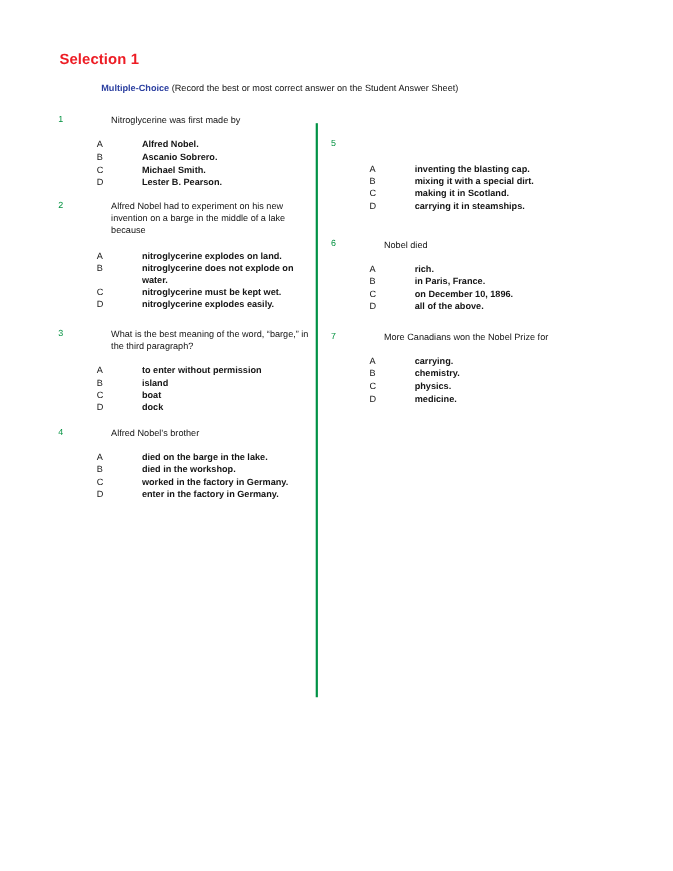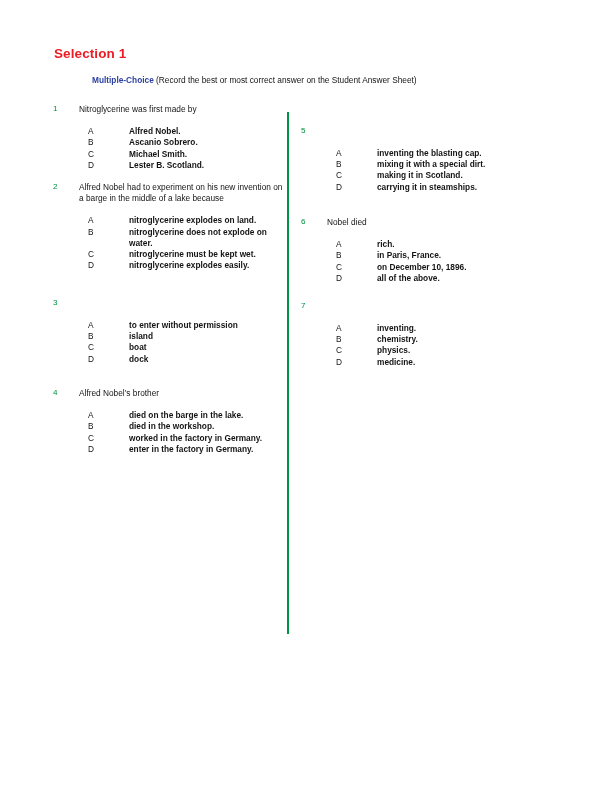--- a/index.html
+++ b/index.html
@@ -74,21 +74,21 @@
   .q-num {
     position: absolute;
     left: 0;
     top: 0;
     width: 20px;
     font-size: 8.1px;
     color: #00913f;
     font-weight: normal;
   }
   .q-text {
-    margin-left: 26px;
+    margin-left: 48px;
     font-size: 8.3px;
     line-height: 11.2px;
     color: #141414;
   }
 
   .options {
     margin-top: 11px;
   }
   .option {
     position: relative;
@@ -156,21 +156,21 @@
           <div class="option">
             <div class="opt-letter">B</div>
             <div class="opt-text">Ascanio Sobrero.</div>
           </div>
           <div class="option">
             <div class="opt-letter">C</div>
             <div class="opt-text">Michael Smith.</div>
           </div>
           <div class="option">
             <div class="opt-letter">D</div>
-            <div class="opt-text">Lester B. Scotland.</div>
+            <div class="opt-text">Lester B. Pearson.</div>
           </div>
         </div>
       </div>
       <div class="question" style="top: 182px;">
         <div class="q-head">
           <div class="q-num">2</div>
           <div class="q-text">Alfred Nobel had to experiment on his new invention on a barge in the middle of a lake because</div>
         </div>
         <div class="options">
           <div class="option">
@@ -187,20 +187,21 @@
           </div>
           <div class="option">
             <div class="opt-letter">D</div>
             <div class="opt-text">nitroglycerine explodes easily.</div>
           </div>
         </div>
       </div>
       <div class="question" style="top: 298px;">
         <div class="q-head">
           <div class="q-num">3</div>
+          <div class="q-text">What is the best meaning of the word, “barge,” in the third paragraph?</div>
         </div>
         <div class="options">
           <div class="option">
             <div class="opt-letter">A</div>
             <div class="opt-text">to enter without permission</div>
           </div>
           <div class="option">
             <div class="opt-letter">B</div>
             <div class="opt-text">island</div>
           </div>
@@ -283,25 +284,26 @@
           </div>
           <div class="option">
             <div class="opt-letter">D</div>
             <div class="opt-text">all of the above.</div>
           </div>
         </div>
       </div>
       <div class="question" style="top: 301px;">
         <div class="q-head">
           <div class="q-num">7</div>
-        </div>
-        <div class="options">
-          <div class="option">
-            <div class="opt-letter">A</div>
-            <div class="opt-text">inventing.</div>
+          <div class="q-text">More Canadians won the Nobel Prize for</div>
+        </div>
+        <div class="options">
+          <div class="option">
+            <div class="opt-letter">A</div>
+            <div class="opt-text">carrying.</div>
           </div>
           <div class="option">
             <div class="opt-letter">B</div>
             <div class="opt-text">chemistry.</div>
           </div>
           <div class="option">
             <div class="opt-letter">C</div>
             <div class="opt-text">physics.</div>
           </div>
           <div class="option">

